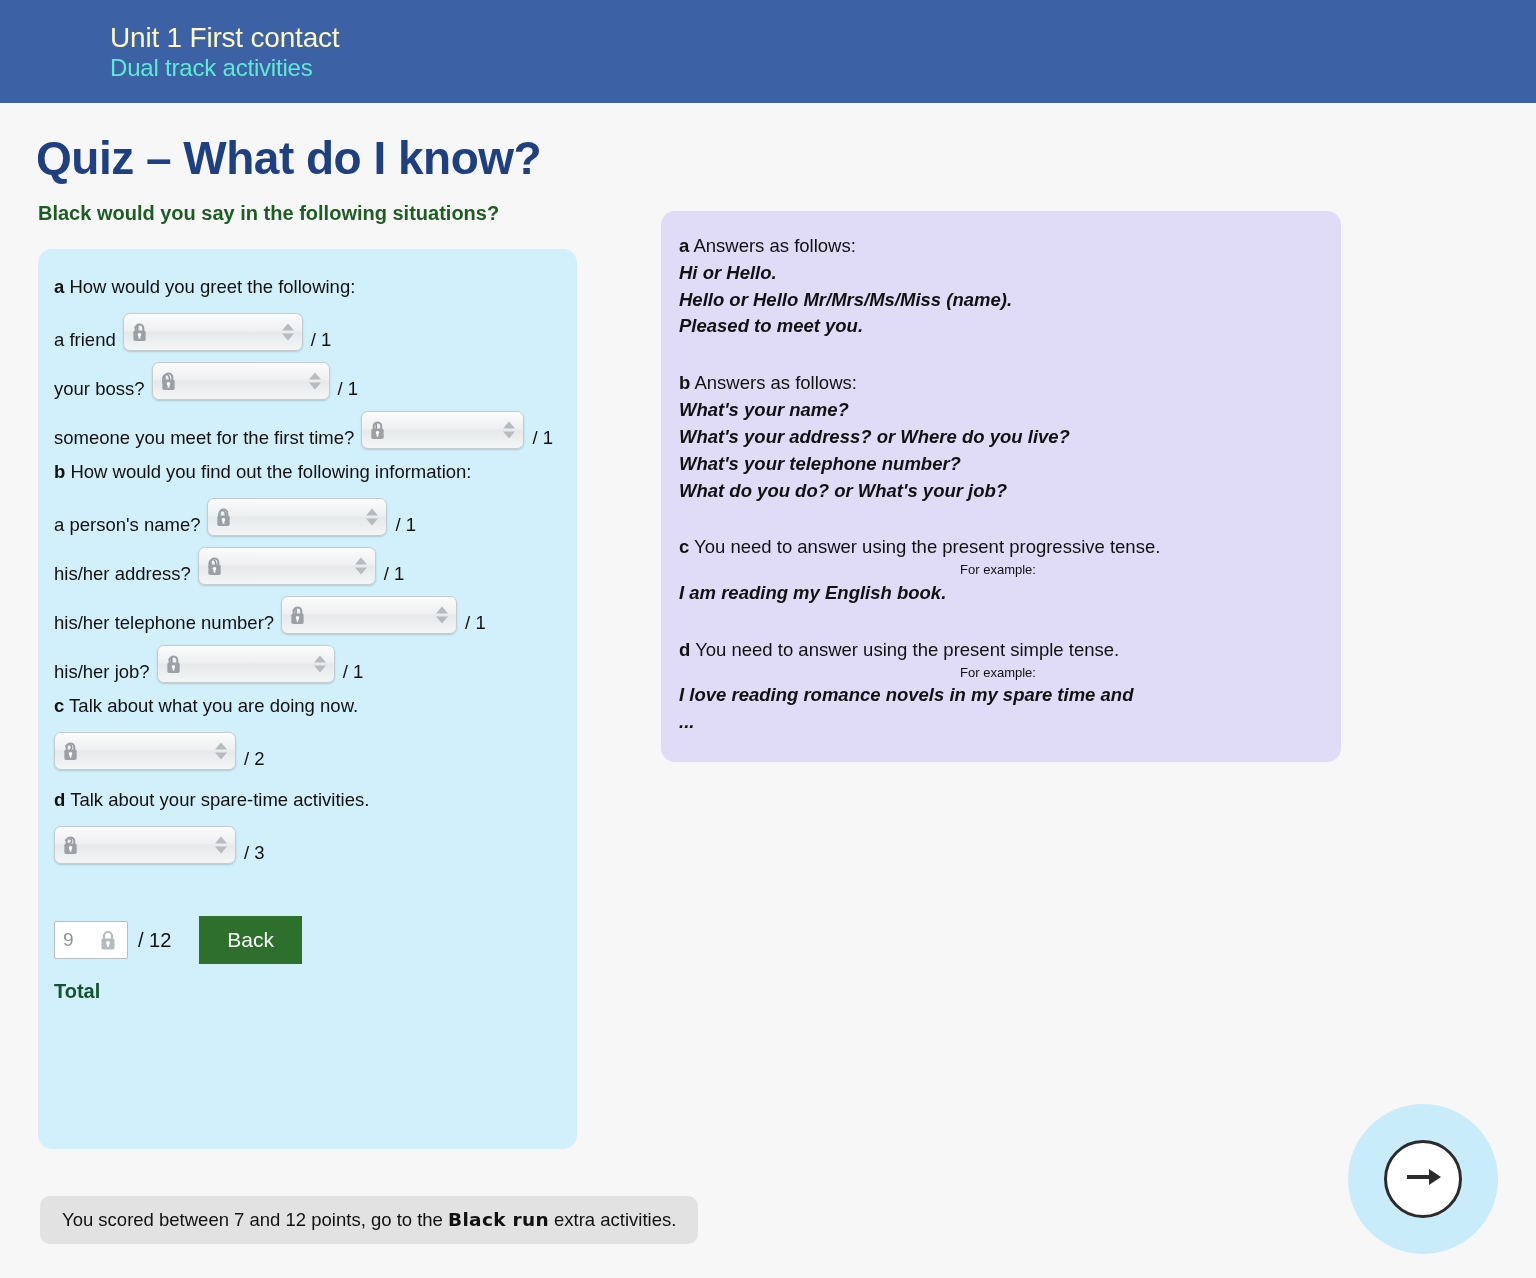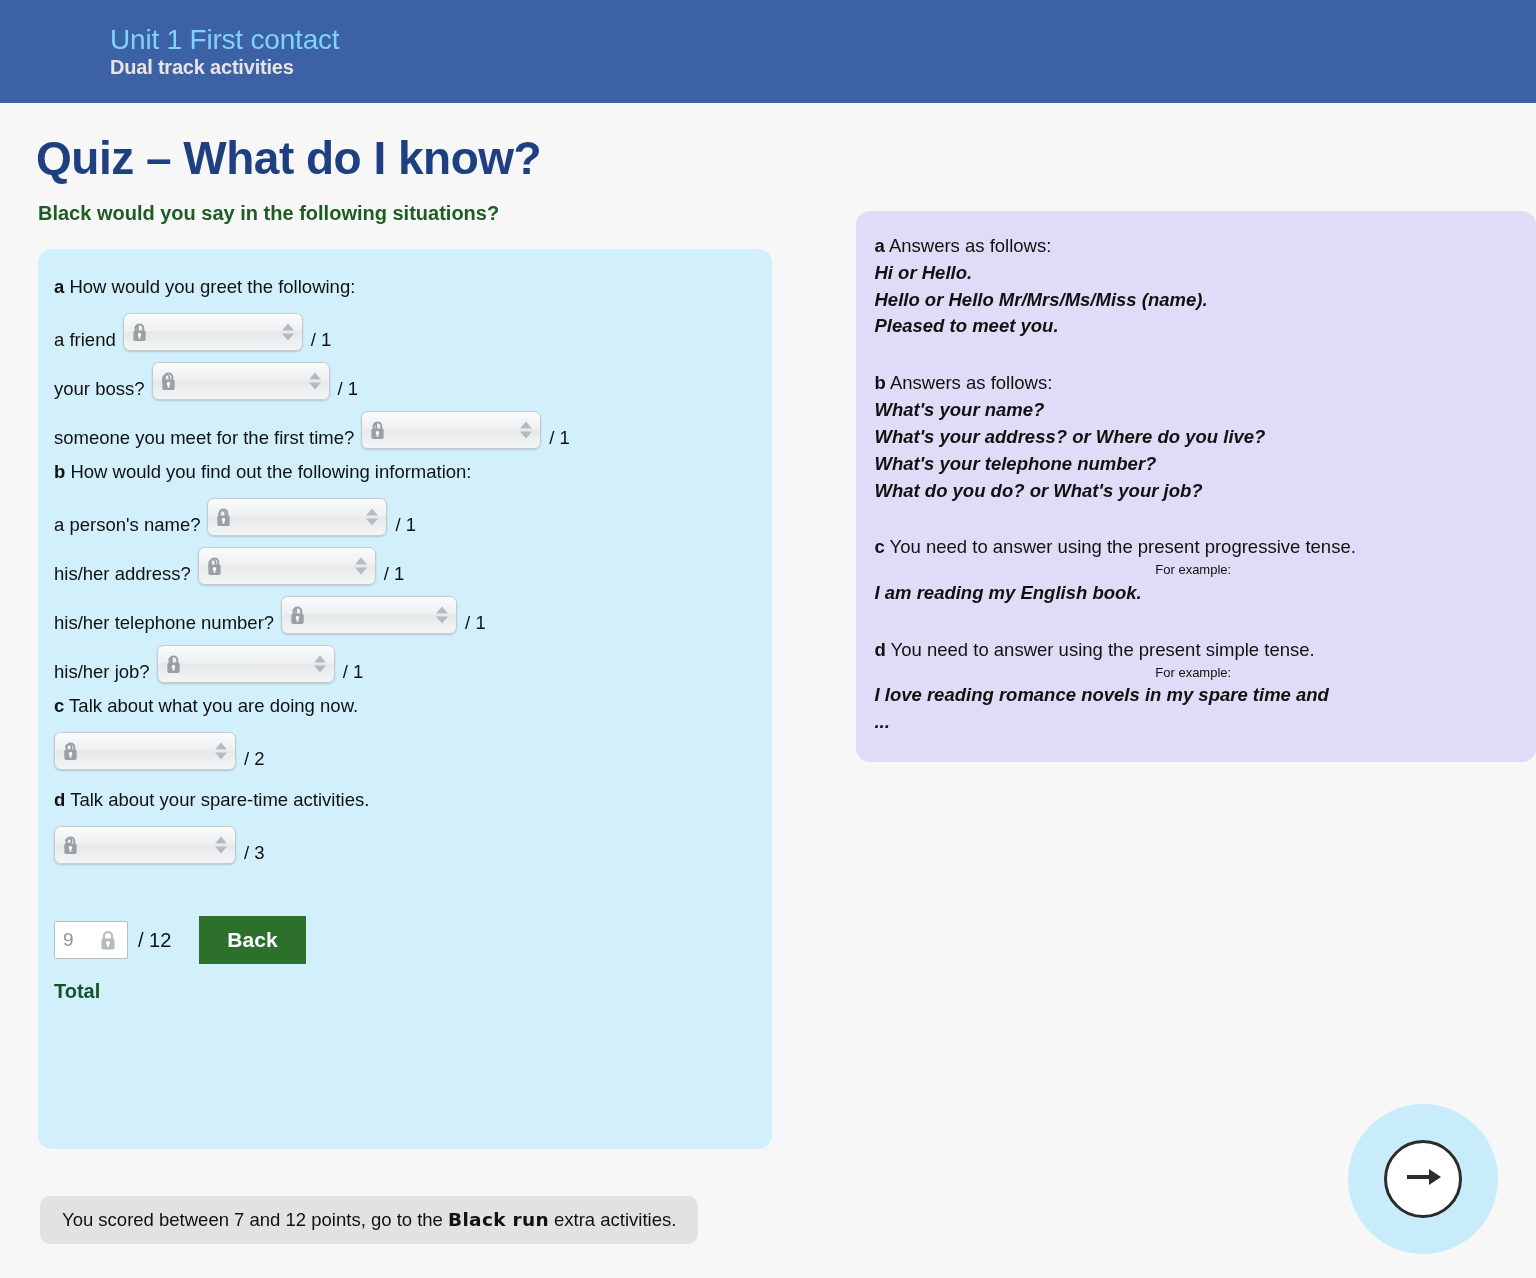--- a/index.html
+++ b/index.html
@@ -24,29 +24,29 @@
     padding-left: 110px;
     box-sizing: border-box;
   }
   .header-titles {
     display: flex;
     flex-direction: column;
     justify-content: center;
     line-height: 1.18;
   }
   .header-line1 {
-    color: #7dd3fc;
+    color: #fef9c3;
     font-size: 28px;
     font-weight: 400;
     letter-spacing: -0.2px;
   }
   .header-line2 {
-    color: #e5e5e5;
-    font-size: 20px;
-    font-weight: bold;
+    color: #5eead4;
+    font-size: 24px;
+    font-weight: normal;
     letter-spacing: -0.2px;
   }
 
   
   .page-title {
     color: #1f4080;
     font-size: 46px;
     font-weight: bold;
     letter-spacing: -0.5px;
     margin: 28px 0 0 36px;
@@ -61,21 +61,21 @@
   
   .content {
     position: relative;
     display: flex;
     align-items: flex-start;
     margin-top: 24px;
   }
 
   
   .quiz-panel {
-    width: 735px;
+    width: 539px;
     margin-left: 38px;
     background: #d1f0fb;
     border-radius: 14px;
     padding: 22px 24px 30px 16px;
     box-sizing: border-box;
     min-height: 900px;
   }
   .q-heading {
     font-size: 18.5px;
     color: #111;
@@ -168,21 +168,20 @@
   .total-max { margin-left: 10px; font-size: 20px; color: #111; }
   .back-button {
     margin-left: 28px;
     background: #2d702b;
     color: #ffffff;
     font-size: 21px;
     padding: 12px 28px;
     border: none;
     cursor: pointer;
     font-family: "Liberation Sans", sans-serif;
-    font-weight: bold;
   }
   .total-label {
     margin-top: 16px;
     font-size: 20px;
     font-weight: bold;
     color: #14532d;
   }
 
   
   .answers-panel {

